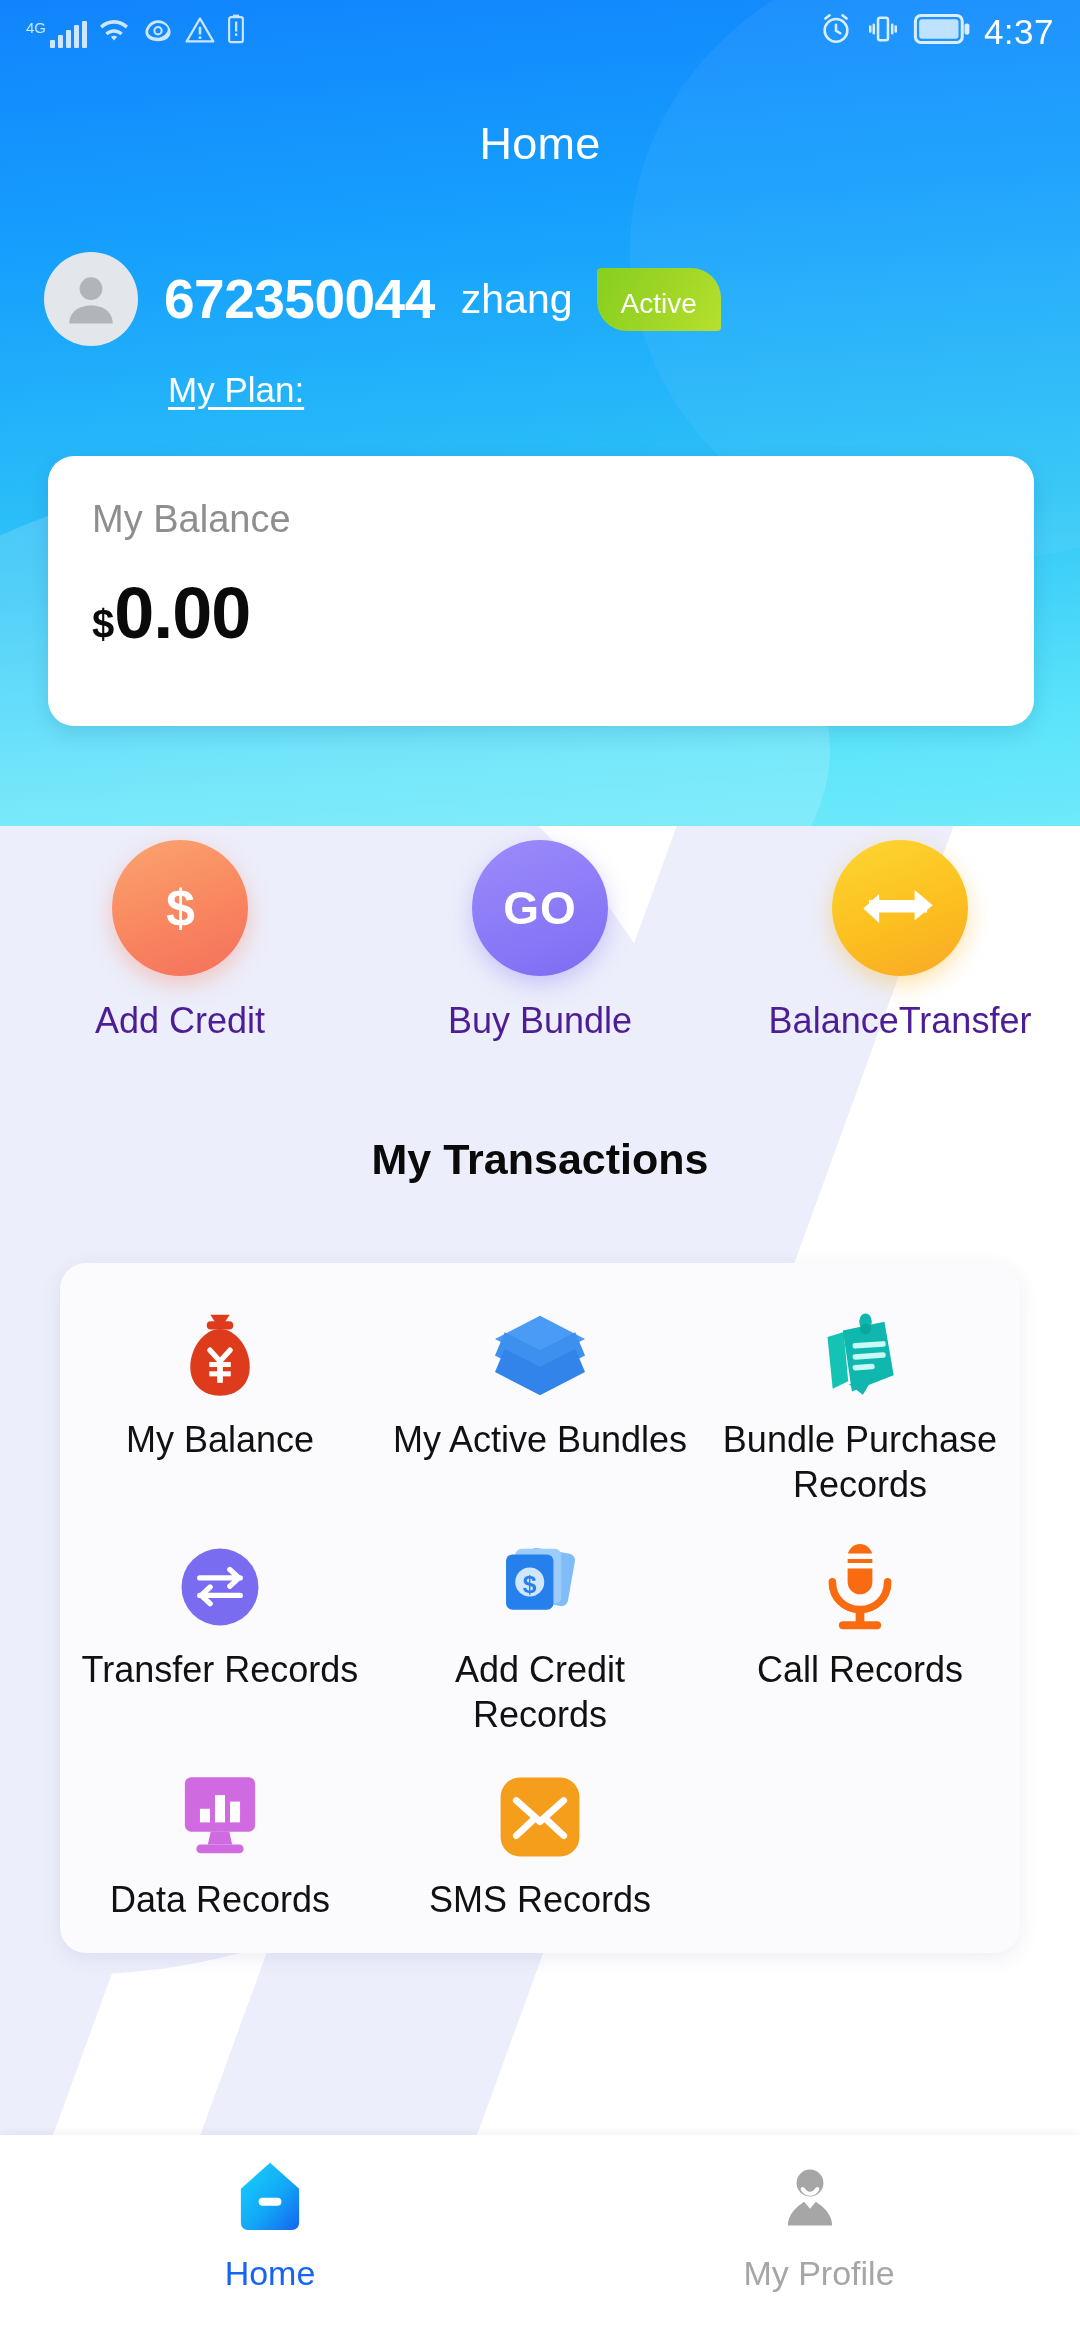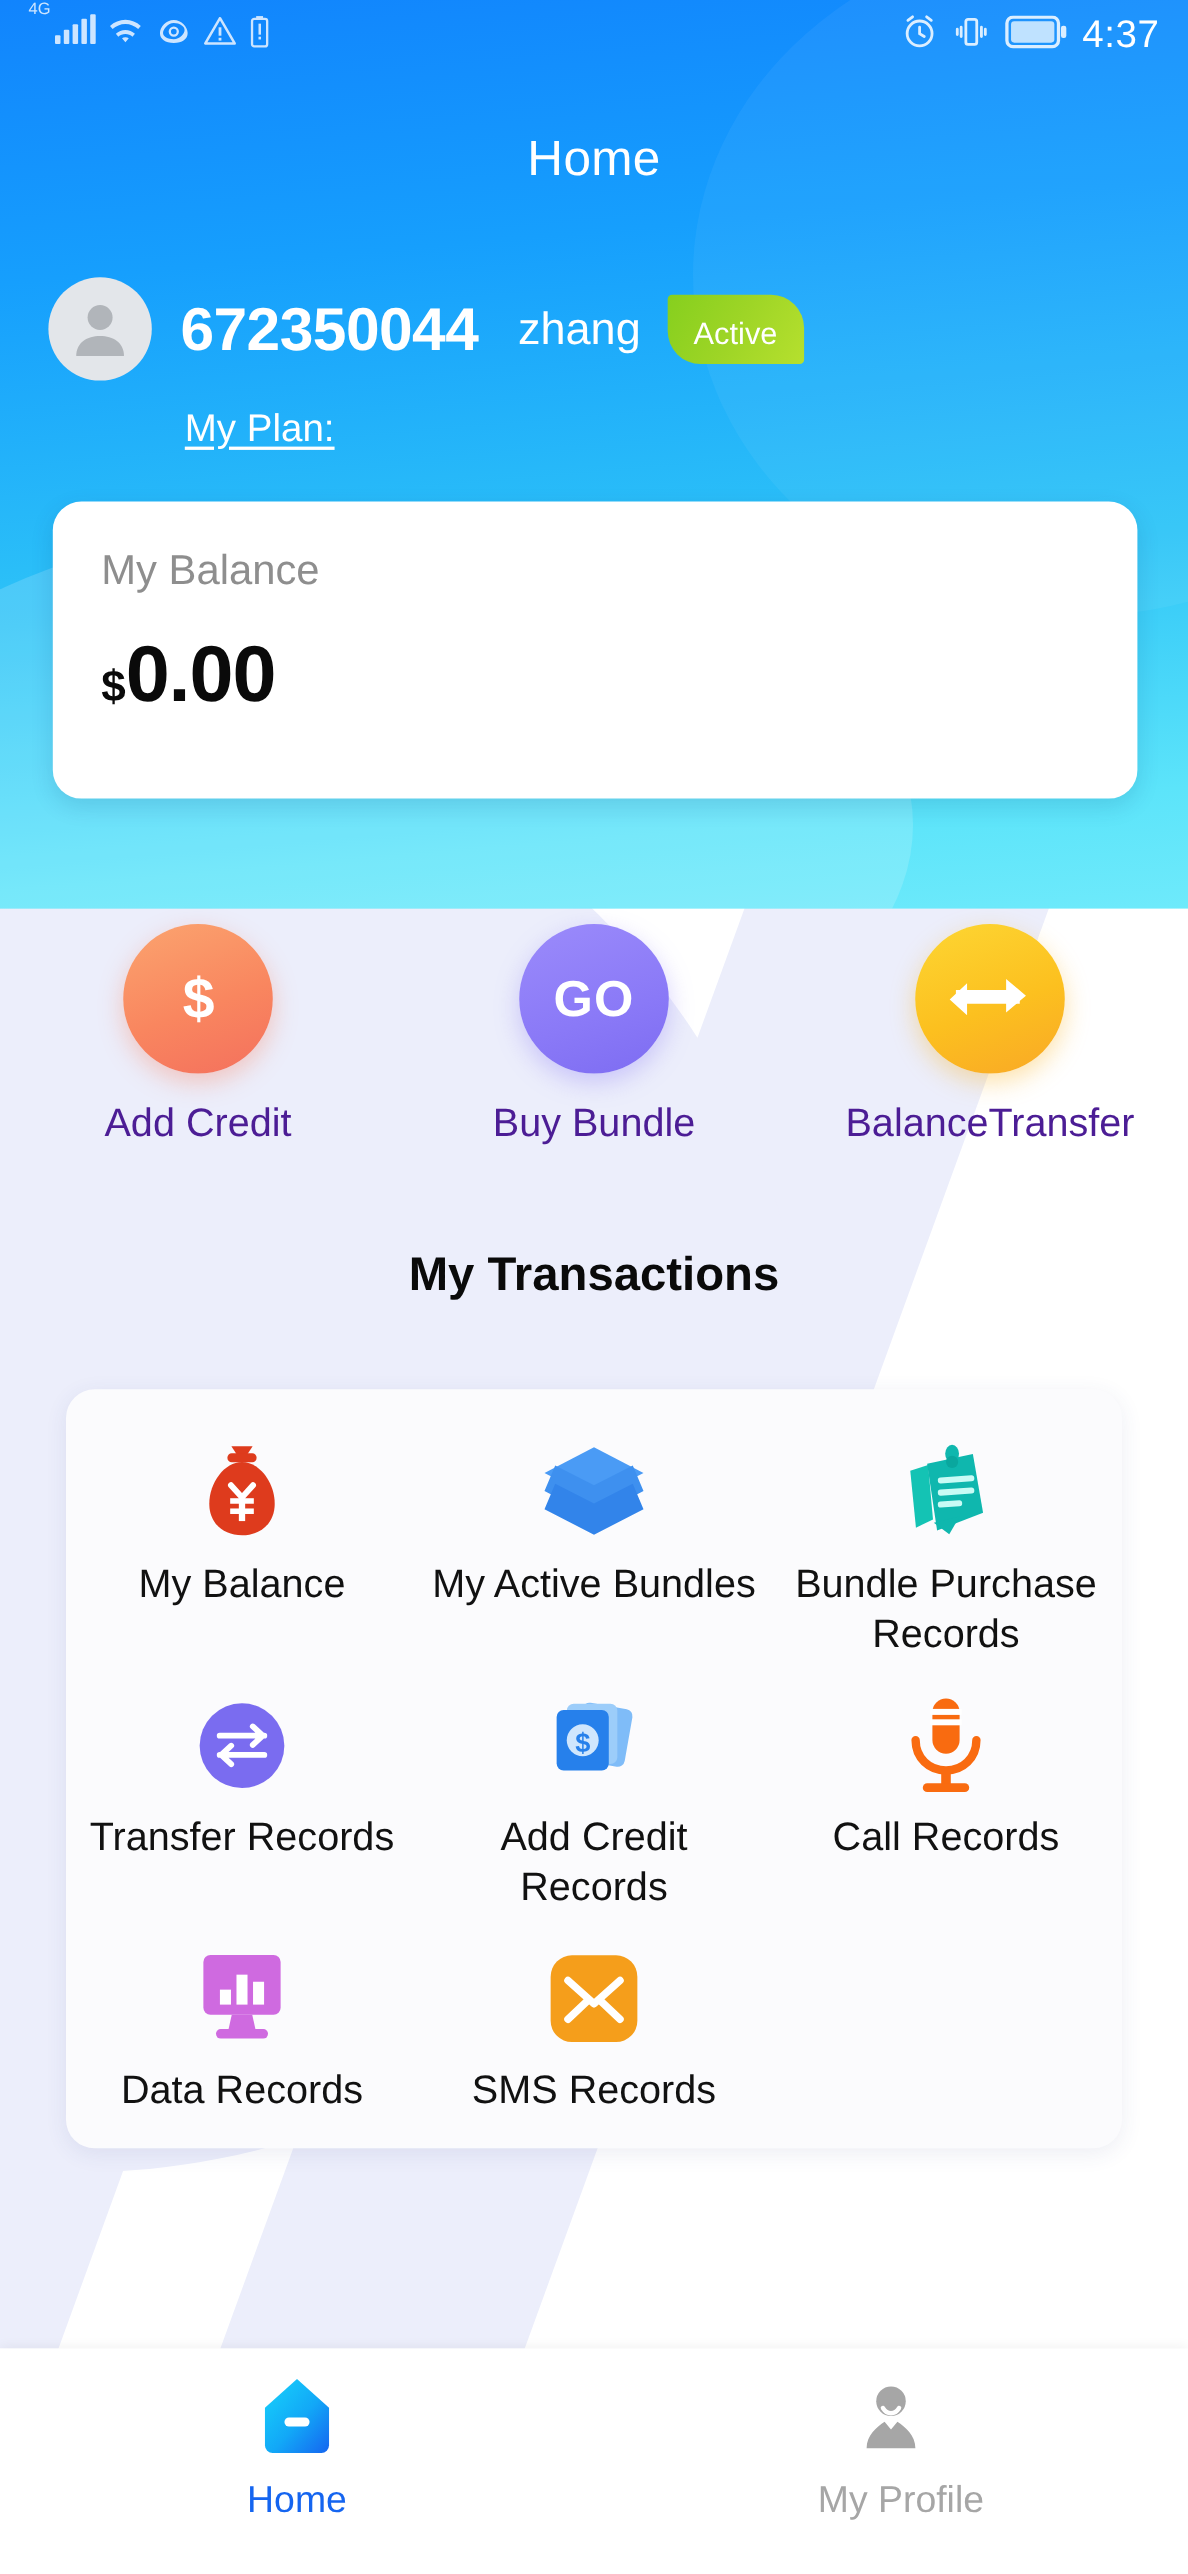--- a/index.html
+++ b/index.html
@@ -42,21 +42,21 @@
     border-radius:50%;
     background:rgba(255,255,255,0.05);
   }
 
   
   .statusbar{
     position:absolute; left:0; top:0; width:1080px; height:62px;
     display:flex; align-items:center; padding:0 26px;
     color:#d8ecff;
   }
-  .sb-left{ display:flex; align-items:flex-start; gap:9px; }
+  .sb-left{ display:flex; align-items:flex-end; gap:9px; }
   .sb-right{ margin-left:auto; display:flex; align-items:center; gap:13px;justify-content:flex-end; }
   .sb-time{ font-size:35px; color:#ffffff; letter-spacing:.5px; line-height:1; }
   .net4g{ font-size:15px; line-height:1; position:relative; top:-13px; margin-right:-5px; color:#cde5ff;}
   .bars{ display:flex; align-items:flex-end; gap:3px; height:26px;}
   .bars i{ width:5px; background:#cde5ff; border-radius:1px; display:block; }
   .bars i:nth-child(1){height:8px}
   .bars i:nth-child(2){height:13px}
   .bars i:nth-child(3){height:18px}
   .bars i:nth-child(4){height:23px}
   .bars i:nth-child(5){height:27px}
@@ -74,21 +74,21 @@
   }
   .avatar{
     width:94px; height:94px; border-radius:50%; background:#e3e6ea;
     display:flex; align-items:center; justify-content:center; flex:none;
   }
   .acct-number{
     color:#ffffff; font-size:55px; font-weight:bold; margin-left:26px;
     letter-spacing:-.5px; line-height:1;
   }
   .acct-name{
-    color:#ffffff; font-size:41px; margin-left:36px; line-height:1;
+    color:#ffffff; font-size:41px; margin-left:26px; line-height:1;
     font-weight:400;
   }
   .badge{
     margin-left:24px; position:relative;
     background:linear-gradient(120deg,#86cf1e 0%,#9ed526 50%,#b6e02e 100%);
     color:#fff; font-size:28px; padding:22px 24px 13px;
     border-radius:4px 30px 4px 30px;
     line-height:1;
   }
   .myplan{

